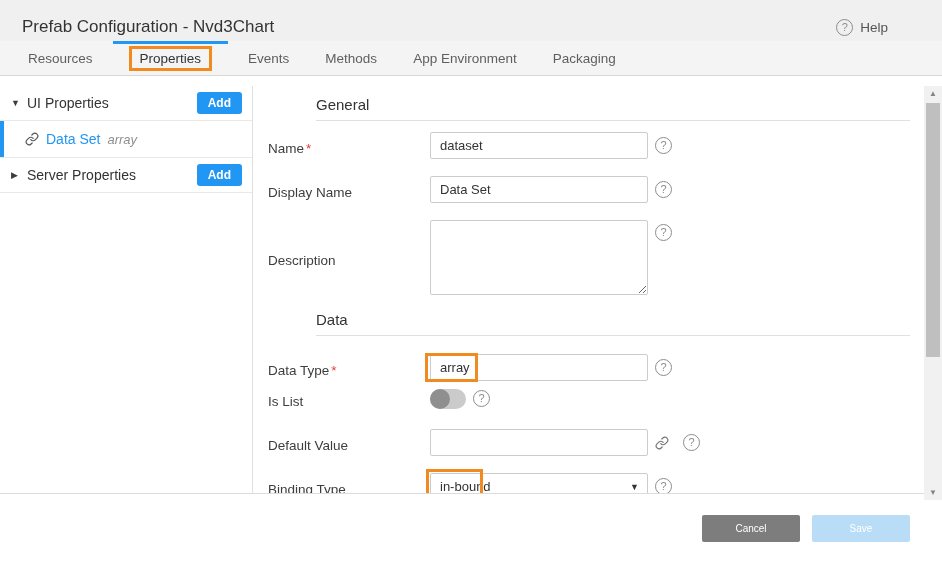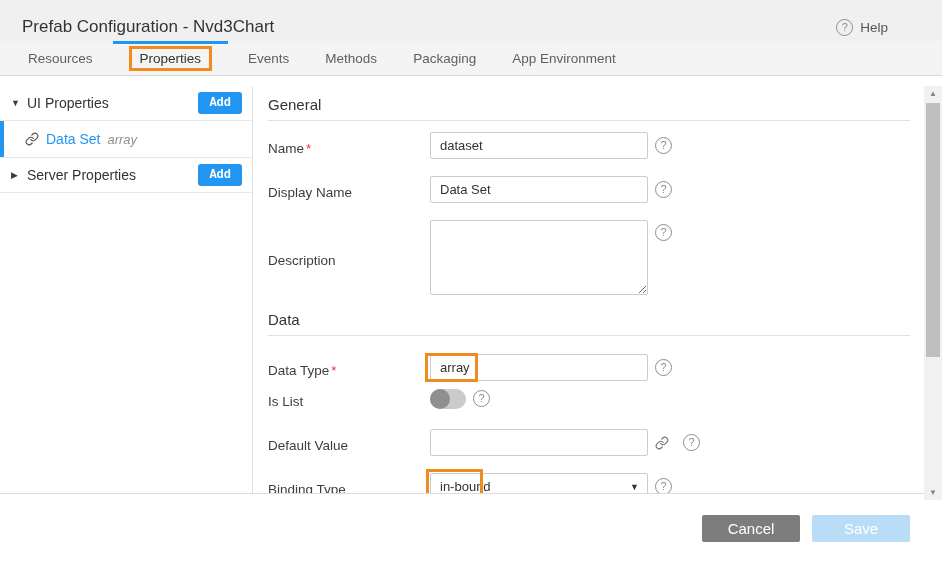--- a/index.html
+++ b/index.html
@@ -58,21 +58,21 @@
     background: #fff; border-right: 1px solid #e0e0e0;
   }
   .side-row {
     height: 35px; display: flex; align-items: center;
     padding: 0 10px 0 11px; border-bottom: 1px solid #e8e8e8; cursor: pointer;
   }
   .side-row .caret { font-size: 9px; color: #3c3c3c; width: 16px; }
   .side-row .side-label { font-size: 14px; color: #333; }
   .add-btn {
     margin-left: auto; background: #2196f3; color: #fff; border: none;
-    font-family: Liberation Mono, monospace; font-size: 12px; font-weight: bold;
+    font-family: Liberation Sans, sans-serif; font-size: 12px; font-weight: bold;
     padding: 4px 11px; border-radius: 3px; cursor: pointer;
   }
   .side-item {
     height: 37px; display: flex; align-items: center;
     padding-left: 25px; border-bottom: 1px solid #e8e8e8; cursor: pointer;
     position: relative;
   }
   .side-item.selected::before {
     content: ""; position: absolute; left: 0; top: 0; bottom: 0; width: 4px;
     background: #2196f3;
@@ -82,20 +82,21 @@
   .side-item .item-type { font-size: 13px; color: #8f8f8f; font-style: italic; margin-left: 7px; }
 
   
   .main {
     position: absolute; top: 86px; left: 254px; right: 18px; bottom: 69px;
     background: #fff; overflow: hidden; padding: 10px 14px 0 14px;
   }
   .section-title {
     font-size: 15px; color: #333; padding-bottom: 7px;
     border-bottom: 1px solid #e0e0e0;
+    margin-left: 48px;
   }
   .frow { display: flex; align-items: center; }
   .mt11 { margin-top: 11px; } .mt17 { margin-top: 17px; }
   .mt9  { margin-top: 18px; }  .mt19 { margin-top: 6px; }
   .mt20 { margin-top: 20px; } .mt16 { margin-top: 16px; }
   .flabel {
     width: 162px; flex: 0 0 162px; font-size: 13.5px; color: #3d3d3d;
     padding-top: 6px;
   }
   .req { color: #e53935; margin-left: 2px; }
@@ -149,21 +150,21 @@
 
   
   .footer {
     position: absolute; left: 0; right: 0; bottom: 0; height: 69px;
     background: #fff; border-top: 1px solid #dcdcdc;
     display: flex; align-items: center; justify-content: flex-end;
     gap: 12px; padding-right: 32px;
   }
   .btn {
     width: 98px; height: 27px; border: none; border-radius: 2px;
-    font-family: "Liberation Sans", sans-serif; font-size: 15px; color: #fff;
+    font-family: "Liberation Sans", sans-serif; font-size: 10px; color: #fff;
     cursor: pointer;
   }
   .btn-cancel { background: #7d7d7d; }
   .btn-save { background: #b9ddf6; cursor: default; }
   svg.linksvg { width: 14px; height: 14px; stroke: currentColor; fill: none;
     stroke-width: 2; stroke-linecap: round; stroke-linejoin: round; }
 </style>
 </head>
 <body>
 
@@ -177,22 +178,22 @@
     </div>
   </div>
 
   <div class="tabbar">
     <div class="tab">Resources</div>
     <div class="tab active">
       <span class="ann-inline">Properties</span>
     </div>
     <div class="tab">Events</div>
     <div class="tab">Methods</div>
+    <div class="tab">App Environment</div>
     <div class="tab">Packaging</div>
-    <div class="tab">App Environment</div>
   </div>
 
   <div class="sidebar">
     <div class="side-row">
       <span class="caret">▼</span>
       <span class="side-label">UI Properties</span>
       <button class="add-btn">Add</button>
     </div>
     <div class="side-item selected">
       <span class="link-ic">

